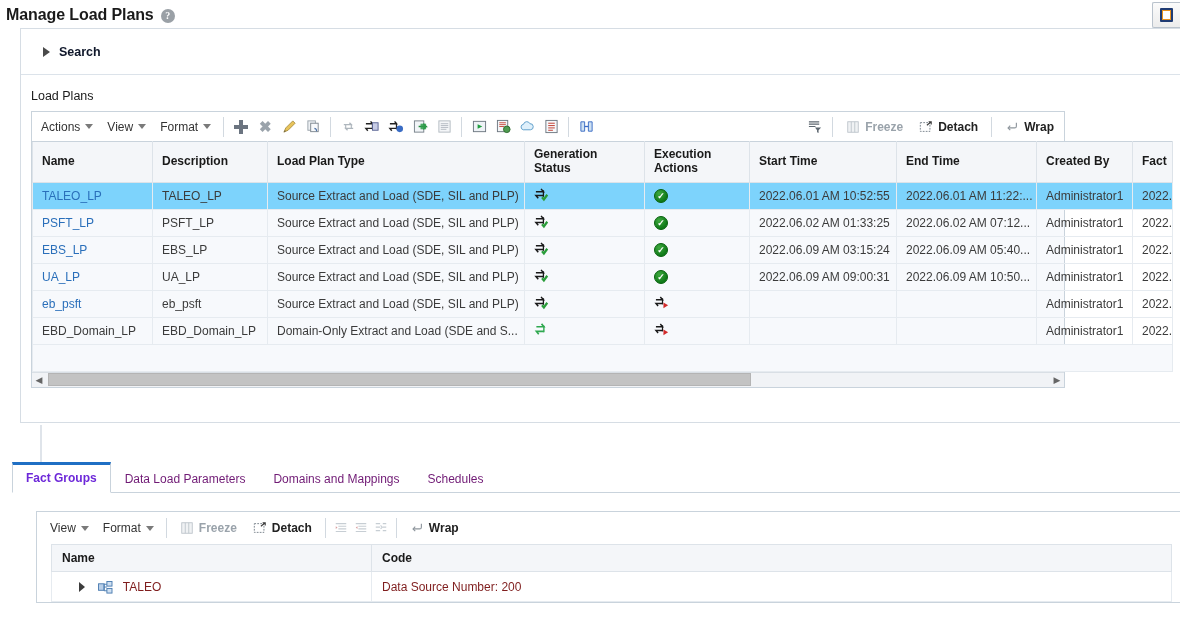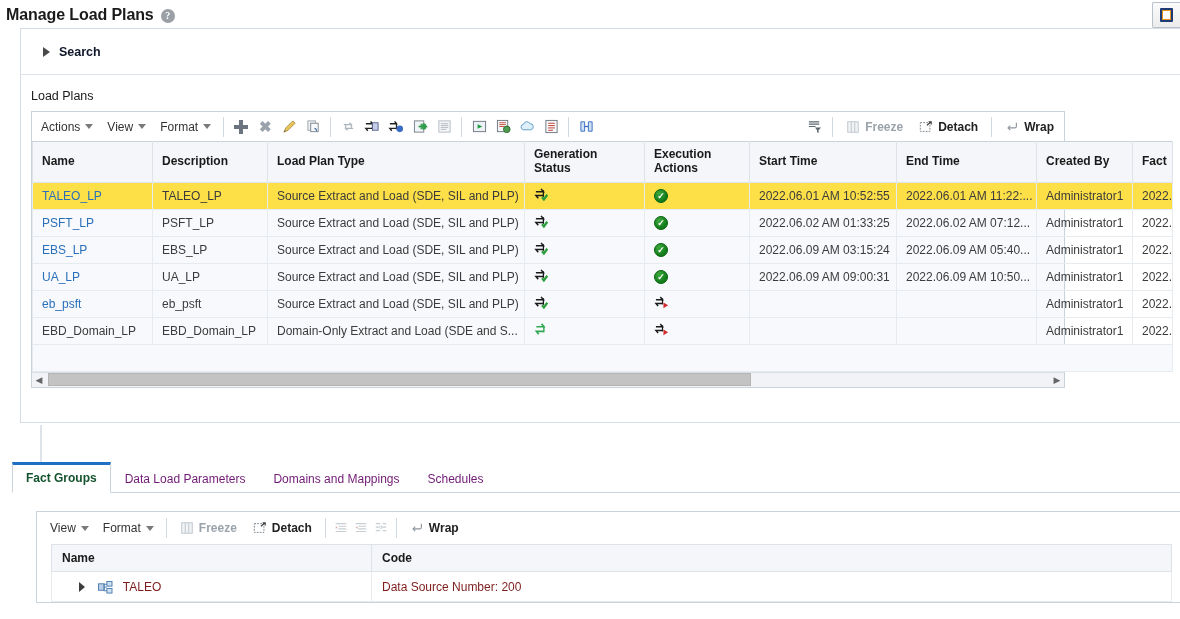--- a/index.html
+++ b/index.html
@@ -102,21 +102,21 @@
     font-size: 12px; font-weight: bold; color: #1a1a1a;
     text-align: left; padding: 6px 9px; height: 36px; vertical-align: middle;
     white-space: normal; line-height: 1.15;
   }
   table.grid td {
     border-left: 1px solid #e6ebf0; border-right: 1px solid #e6ebf0;
     border-bottom: 1px solid #e6ebf0;
     font-size: 12px; color: #3b3b3b; padding: 4px 9px; height: 27px;
     white-space: nowrap; overflow: hidden; vertical-align: middle;
   }
-  tr.sel td { background: #fde047; }
+  tr.sel td { background: #7dd3fc; }
   td.lnk a { color: #2a6fba; text-decoration: none; }
   .filler td { border-bottom: none; background: #f7f9fc; height: 28px; }
   .grid-shell { border: 1px solid #c9d3dc; border-top: none; background:#f7f9fc; }
   .exec-ok {
     width: 14px; height: 14px; border-radius: 50%;
     background: radial-gradient(circle at 35% 30%, #3fa93f, #0f7a18 70%);
     border: 1px solid #0a6310; display:inline-flex; align-items:center; justify-content:center;
     color:#fff; font-size:9px; font-weight:bold; line-height:1;
   }
 
@@ -139,21 +139,21 @@
   }
 
   
   .tabs-area { position: absolute; left: 12px; top: 463px; width: 1168px; }
   .tabstrip { display: flex; align-items: flex-end; height: 30px; border-bottom: 1px solid #c9d3dc; }
   .tab {
     padding: 6px 13px 7px 13px; font-size: 12px; color: #701a75;
     border: 1px solid transparent; border-bottom: none; position: relative; top: 1px;
   }
   .tab.active {
-    color: #14532d; font-weight: bold; background: #ffffff;
+    color: #6d28d9; font-weight: bold; background: #ffffff;
     border: 1px solid #c9d3dc; border-top: 3px solid #1f6fc4; border-bottom: 1px solid #fff;
   }
 
   .lower-panel {
     margin: 18px 0 0 24px; width: 1144px;
     border: 1px solid #c9d3dc; border-right: none; background: #fff;
   }
   .lower-toolbar { height: 32px; display: flex; align-items: center; padding: 0 6px; }
   .ind-ico { width: 20px; height: 18px; display:flex; align-items:center; justify-content:center; }
 

